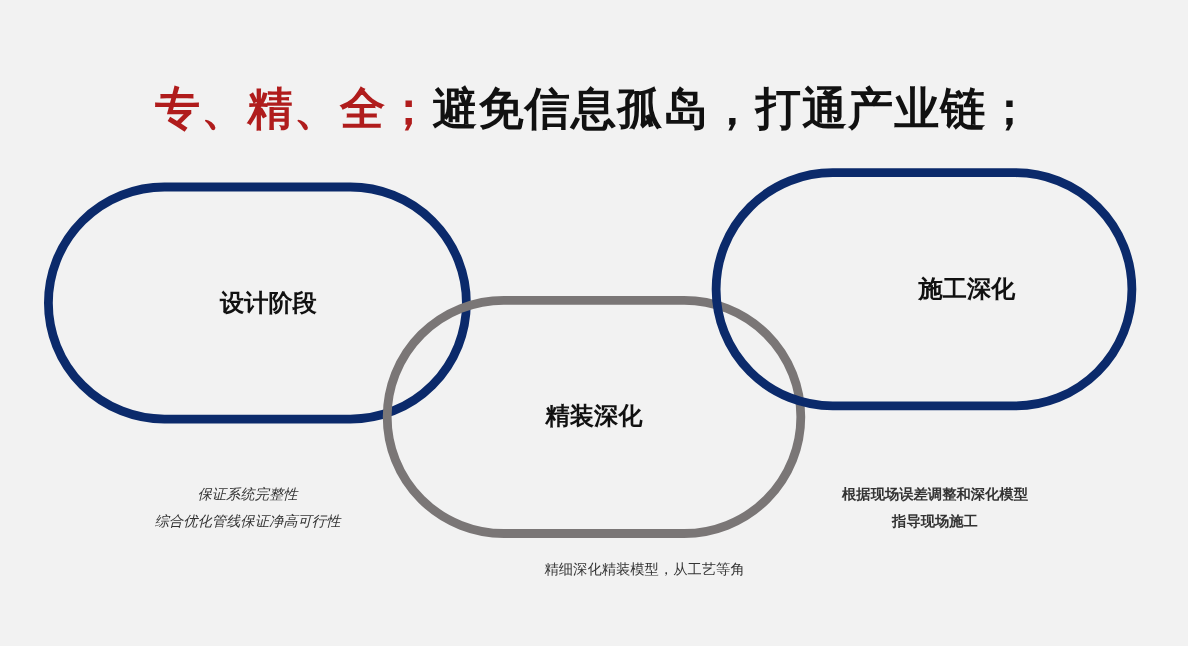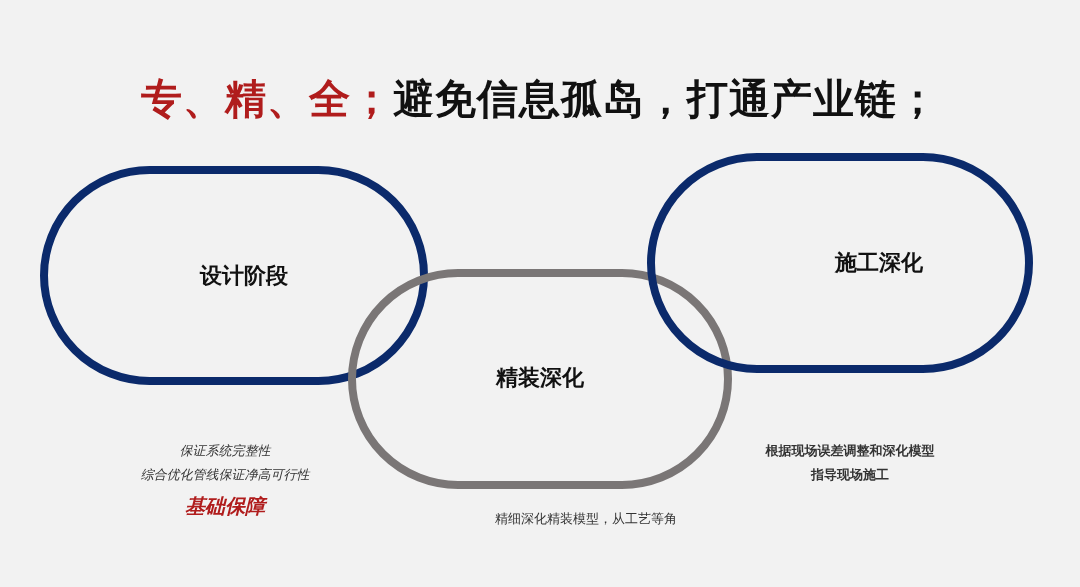--- a/index.html
+++ b/index.html
@@ -90,21 +90,20 @@
 <div class="ring" id="ring-fitout"></div>
 <div class="ring" id="ring-construction"></div>
 
 <div class="ring-label" style="left:228px; top:276px;margin-left:16px;">设计阶段</div>
 <div class="ring-label" style="left:540px; top:378px;">精装深化</div>
 <div class="ring-label" style="left:845px; top:263px;margin-left:34px;">施工深化</div>
 
 <div class="desc" style="left:225px; top:439px;font-style:italic;">
   <span class="line">保证系统完整性</span>
   <span class="line">综合优化管线保证净高可行性</span>
-  <span class="emphasis">基础保障</span>
 </div>
 
 <div class="desc" style="left:540px; top:507px;margin-left:46px;">
   <span class="line">精细深化精装模型，从工艺等角</span>
 </div>
 
 <div class="desc" style="left:850px; top:439px;font-weight:bold;">
   <span class="line">根据现场误差调整和深化模型</span>
   <span class="line">指导现场施工</span>
 </div>

